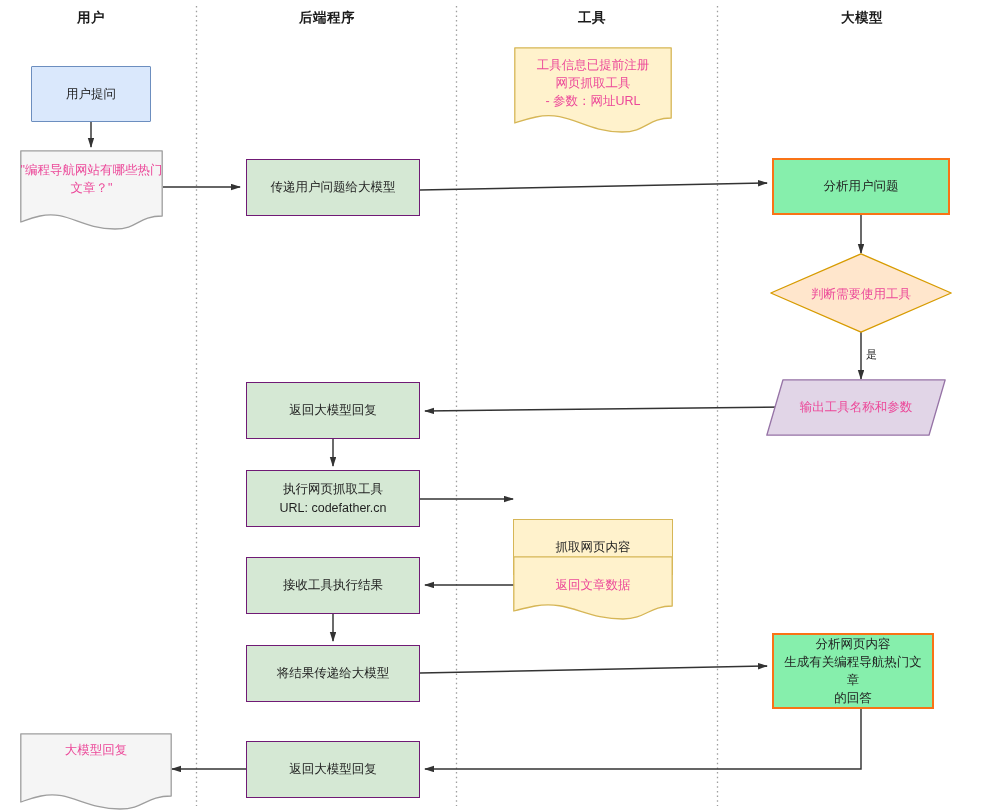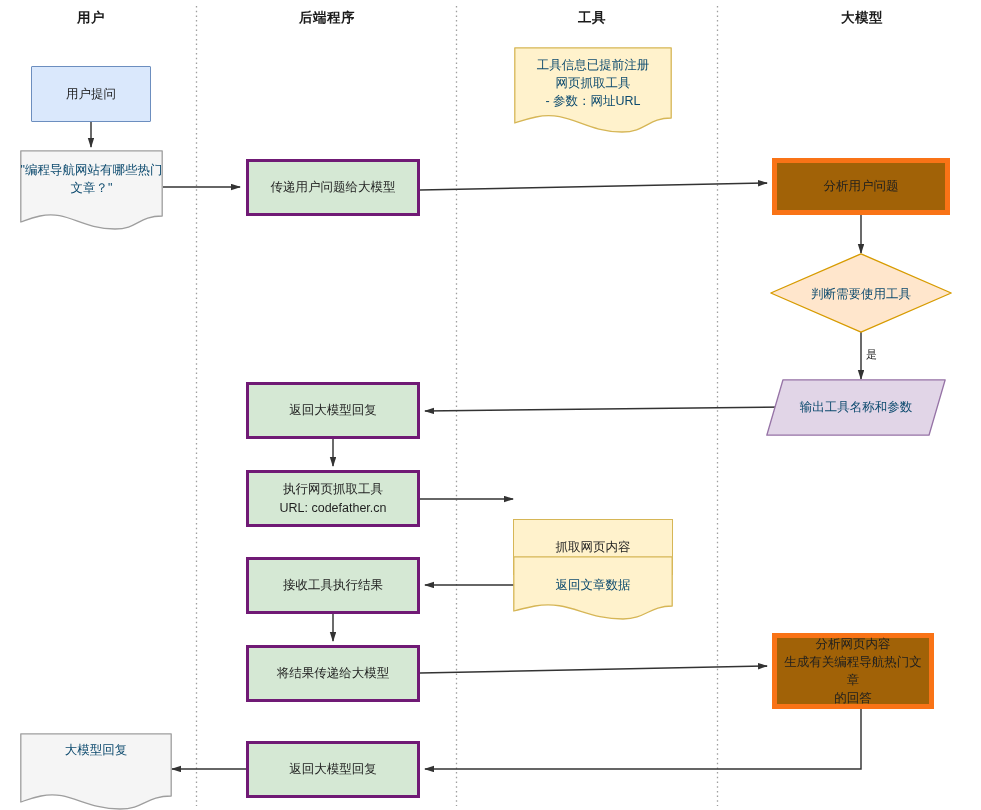--- a/index.html
+++ b/index.html
@@ -42,25 +42,25 @@
     align-items: center;
     justify-content: center;
     text-align: center;
     font-size: 12.5px;
     line-height: 1.45;
     color: #1f1f1f;
     padding: 2px 6px;
   }
   .rect-green {
     background: #d5e8d4;
-    border: 3px solid #701a75;
+    border: 1px solid #701a75;
   }
   .rect-purple {
-    background: #a16207;
-    border: 5px solid #f97316;
+    background: #86efac;
+    border: 2px solid #f97316;
   }
   .rect-yellow {
     background: #fff2cc;
     border: 1px solid #d6b656;
     margin-top: 48px;
   }
   .rounded-blue {
     background: #dae8fc;
     border: 1px solid #6c8ebf;
     border-radius: 1px;
@@ -75,21 +75,21 @@
     top: 0;
     overflow: visible;
   }
   .shape-label {
     position: absolute;
     left: 0;
     width: 100%;
     text-align: center;
     font-size: 12.5px;
     line-height: 1.45;
-    color: #0c4a6e;
+    color: #ec4899;
     white-space: pre-line;
   }
   .edge-label {
     position: absolute;
     font-size: 11px;
     color: #1f1f1f;
     background: transparent;
   }
 </style>
 </head>

